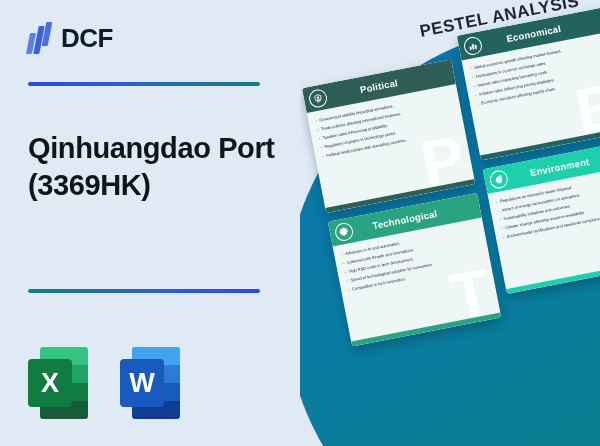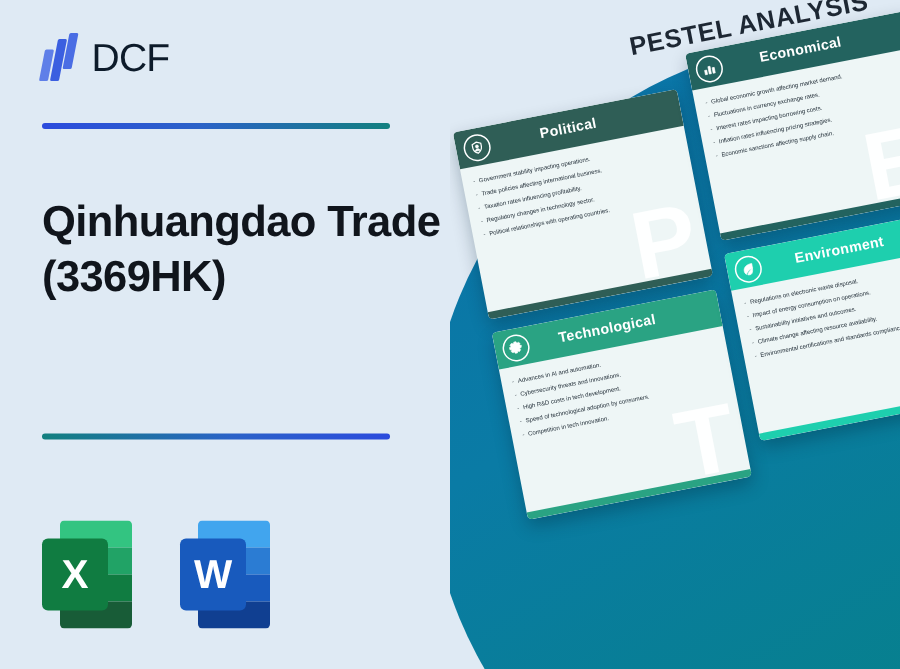--- a/index.html
+++ b/index.html
@@ -13,21 +13,21 @@
 
   
   #left-panel { position:absolute; left:0; top:0; width:320px; height:446px; z-index:40; }
 
   #brand { position:absolute; left:28px; top:22px; display:flex; align-items:center; gap:7px; }
   .brand-mark { width:26px; height:32px; position:relative; }
   .brand-mark i { position:absolute; display:block; width:6px; background:#3b5fe0; transform:skewX(-11deg); border-radius:1px; }
   .brand-mark i.b1 { left:0px;  top:11px; height:21px; background:#5f7fe8; }
   .brand-mark i.b2 { left:8px;  top:4px;  height:28px; background:#3b5fe0; }
   .brand-mark i.b3 { left:16px; top:0px;  height:24px; background:#4a6de4; }
-  #brand-text { font-size:26px; font-weight:400; color:#0d1b2a; letter-spacing:-0.5px; }
+  #brand-text { font-size:26px; font-weight:700; color:#0d1b2a; letter-spacing:-0.5px; }
 
   .divider { position:absolute; left:28px; width:232px; height:4px; border-radius:2px; }
   #divider-top { top:82px; background:linear-gradient(90deg,#2b4bdd 0%,#2b62c8 45%,#12807f 100%); }
   #divider-bottom { top:289px; background:linear-gradient(90deg,#12807f 0%,#2b62c8 55%,#2b4bdd 100%); }
 
   #page-title {
     position:absolute; left:28px; top:130px; width:275px;
     font-size:29px; font-weight:700; color:#10151c; line-height:1.28;
     letter-spacing:-0.4px;
   }
@@ -123,21 +123,21 @@
     <div class="brand-mark">
       <i class="b1"></i>
         <i class="b2"></i>
         <i class="b3"></i>
     </div>
     <div id="brand-text">DCF</div>
   </div>
 
   <div class="divider" id="divider-top"></div>
 
-  <div id="page-title">Qinhuangdao Trade (3369HK)</div>
+  <div id="page-title">Qinhuangdao Port (3369HK)</div>
 
   <div class="divider" id="divider-bottom"></div>
 
   <div id="office-icons">
     <div class="office-icon excel">
       <div class="oi-body">
         <span></span>
           <span></span>
           <span></span>
           <span></span>

